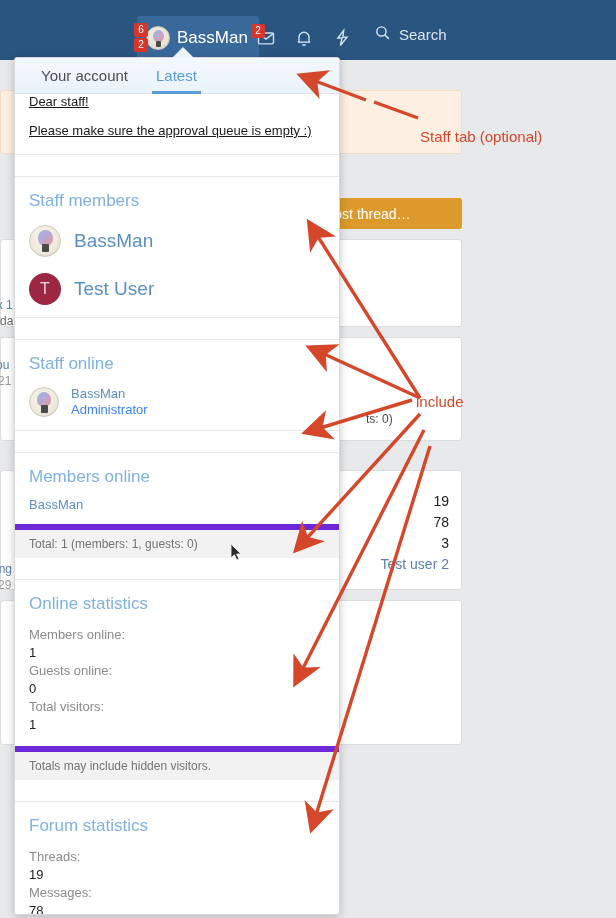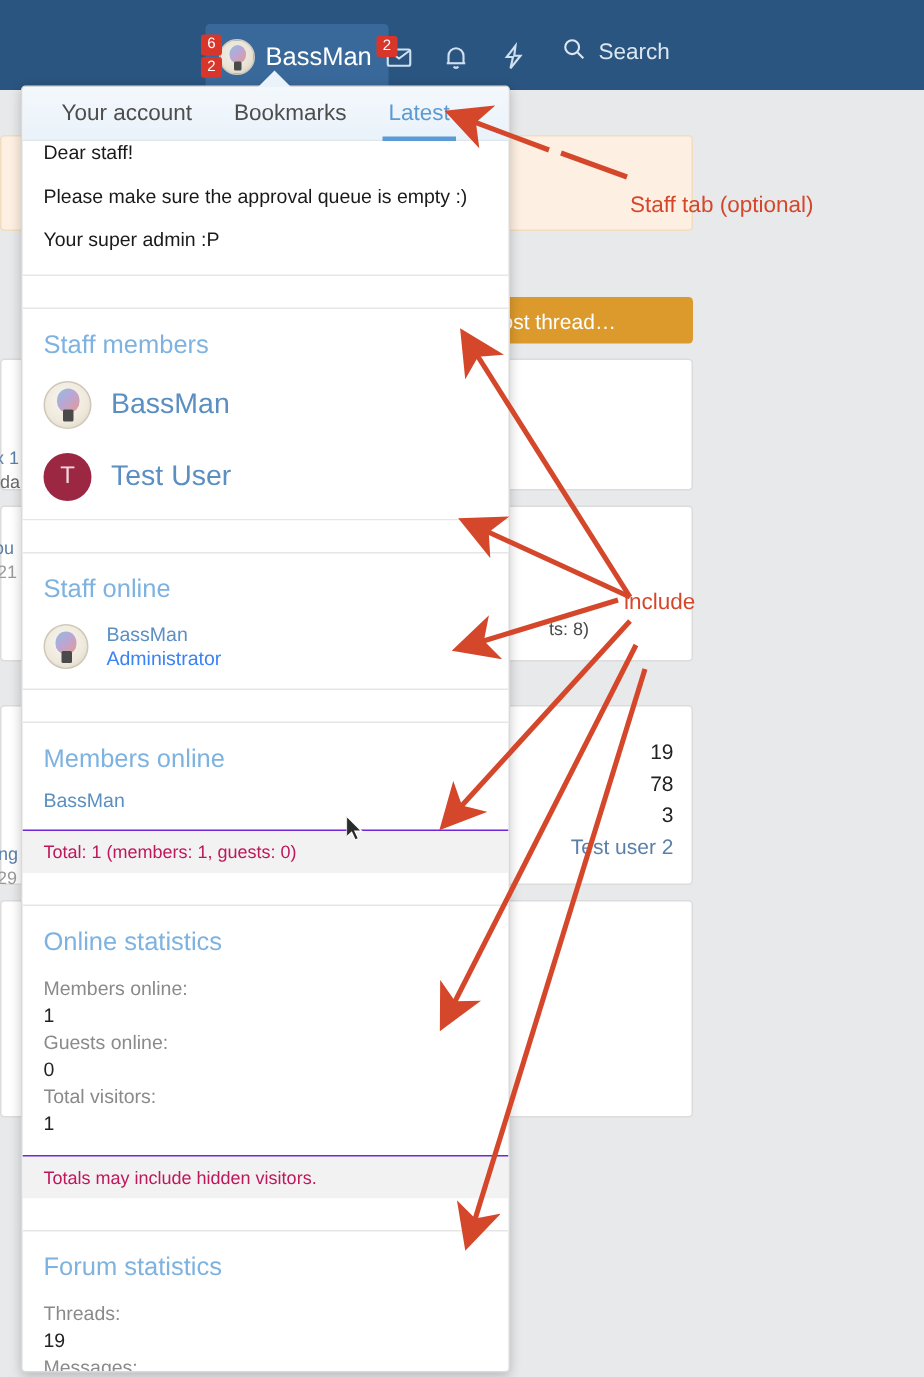--- a/index.html
+++ b/index.html
@@ -122,21 +122,21 @@
   .mtab.active::after {
     content: ""; position: absolute; left: 10px; right: 10px; bottom: -1px;
     height: 3px; background: #5b9bd5;
   }
 
   .sec { border-bottom: 1px solid #e6e6e6; }
   .sec-title {
     font-size: 17px; color: #7eb2e0; padding: 14px 14px 10px 14px; font-weight: 400;
   }
   .notice-body { padding: 0 14px 14px 14px; }
-  .notice-body p { font-size: 13px; color: #1a1a1a; margin-bottom: 14px; }
+  .notice-body p { font-size: 13px; color: #1a1a1a; margin-bottom: 14px; text-decoration: underline; }
   .notice-body p:last-child { margin-bottom: 2px; }
 
   .spacer-row { height: 22px; border-bottom: 1px solid #e6e6e6; background:#fff; }
 
   .staff-row { display: flex; align-items: center; padding: 4px 14px 12px 14px; gap: 13px; }
   .av-lg {
     width: 32px; height: 32px; border-radius: 50%;
     background: radial-gradient(circle at 45% 40%, #faf7f0 0%, #efe9dc 60%, #d4cdbe 100%);
     border: 1px solid #cfc8ba; position: relative; overflow: hidden; flex: 0 0 auto;
   }
@@ -169,22 +169,22 @@
   }
   .av-md::after {
     content: ""; position: absolute; left: 11px; top: 17px;
     width: 7px; height: 8px; background: #4a4a4a; border-radius: 1px;
   }
   .on-name { font-size: 13px; color: #5b8fc2; line-height: 16px; }
   .on-role { font-size: 13px; color: #3b82f6; line-height: 16px; }
 
   .mem-link { font-size: 13px; color: #5b8fc2; padding: 0 14px 12px 14px; }
   .foot-bar {
-    background: #f2f2f2; border-top: 1px solid #6d28d9;
-    font-size: 12px; color: #be185d; padding: 7px 14px;
+    background: #f2f2f2; border-top: 6px solid #6d28d9;
+    font-size: 12px; color: #737373; padding: 7px 14px;
   }
 
   .kv { padding: 2px 14px 12px 14px; }
   .kv-line { display: flex; justify-content: space-between; font-size: 13px; line-height: 18px; flex-direction: column; }
   .kv-k { color: #8a8a8a; }
   .kv-v { color: #222; }
   .kv-v.lnk { color: #5b8fc2; }
 
   
   .anno { position: absolute; inset: 0; pointer-events: none; }
@@ -233,21 +233,21 @@
   <div class="sliver">
     <div class="frag blue" style="left:-6px; top:222px;">ix 1</div>
     <div class="frag" style="left:-6px; top:238px;">sda</div>
     <div class="frag blue" style="left:-4px; top:282px;">ou</div>
     <div class="frag" style="left:-2px; top:298px; color:#9a9a9a;">21</div>
     <div class="frag blue" style="left:18px; top:410px;">is</div>
     <div class="frag" style="left:16px; top:426px; color:#15803d;font-weight:bold;">10</div>
     <div class="frag blue" style="left:-4px; top:486px;">ing</div>
     <div class="frag" style="left:-2px; top:502px; color:#9a9a9a;">29</div>
   </div>
-  <div style="position:absolute; left:366px; top:412px; font-size:12px; color:#4a4a4a;">ts: 8)</div>
+  <div style="position:absolute; left:366px; top:412px; font-size:12px; color:#4a4a4a;">ts: 0)</div>
 
   <div class="navbar">
     <div class="acct-tab">
       <span class="avatar-sm"></span>
       <span>BassMan</span>
     </div>
     <span class="badge badge-a">6</span>
     <span class="badge badge-b">2</span>
 
     <div class="nav-icons">
@@ -283,33 +283,29 @@
     </div>
   </div>
 
   <div class="menu-caret"></div>
   <div class="menu">
 
     <div class="menu-tabs">
       <div class="mtab">
         <span>Your account</span>
       </div>
-      <div class="mtab">
-        <span>Bookmarks</span>
-      </div>
       <div class="mtab active">
         <span>Latest</span>
       </div>
     </div>
 
     <div class="sec">
       <div class="notice-body">
         <p>Dear staff!</p>
         <p>Please make sure the approval queue is empty :)</p>
-        <p>Your super admin :P</p>
       </div>
     </div>
     <div class="spacer-row"></div>
 
     <div class="sec">
       <div class="sec-title">Staff members</div>
       <div class="staff-row">
         <span class="av-lg"></span>
         <span class="staff-name">BassMan</span>
       </div>

